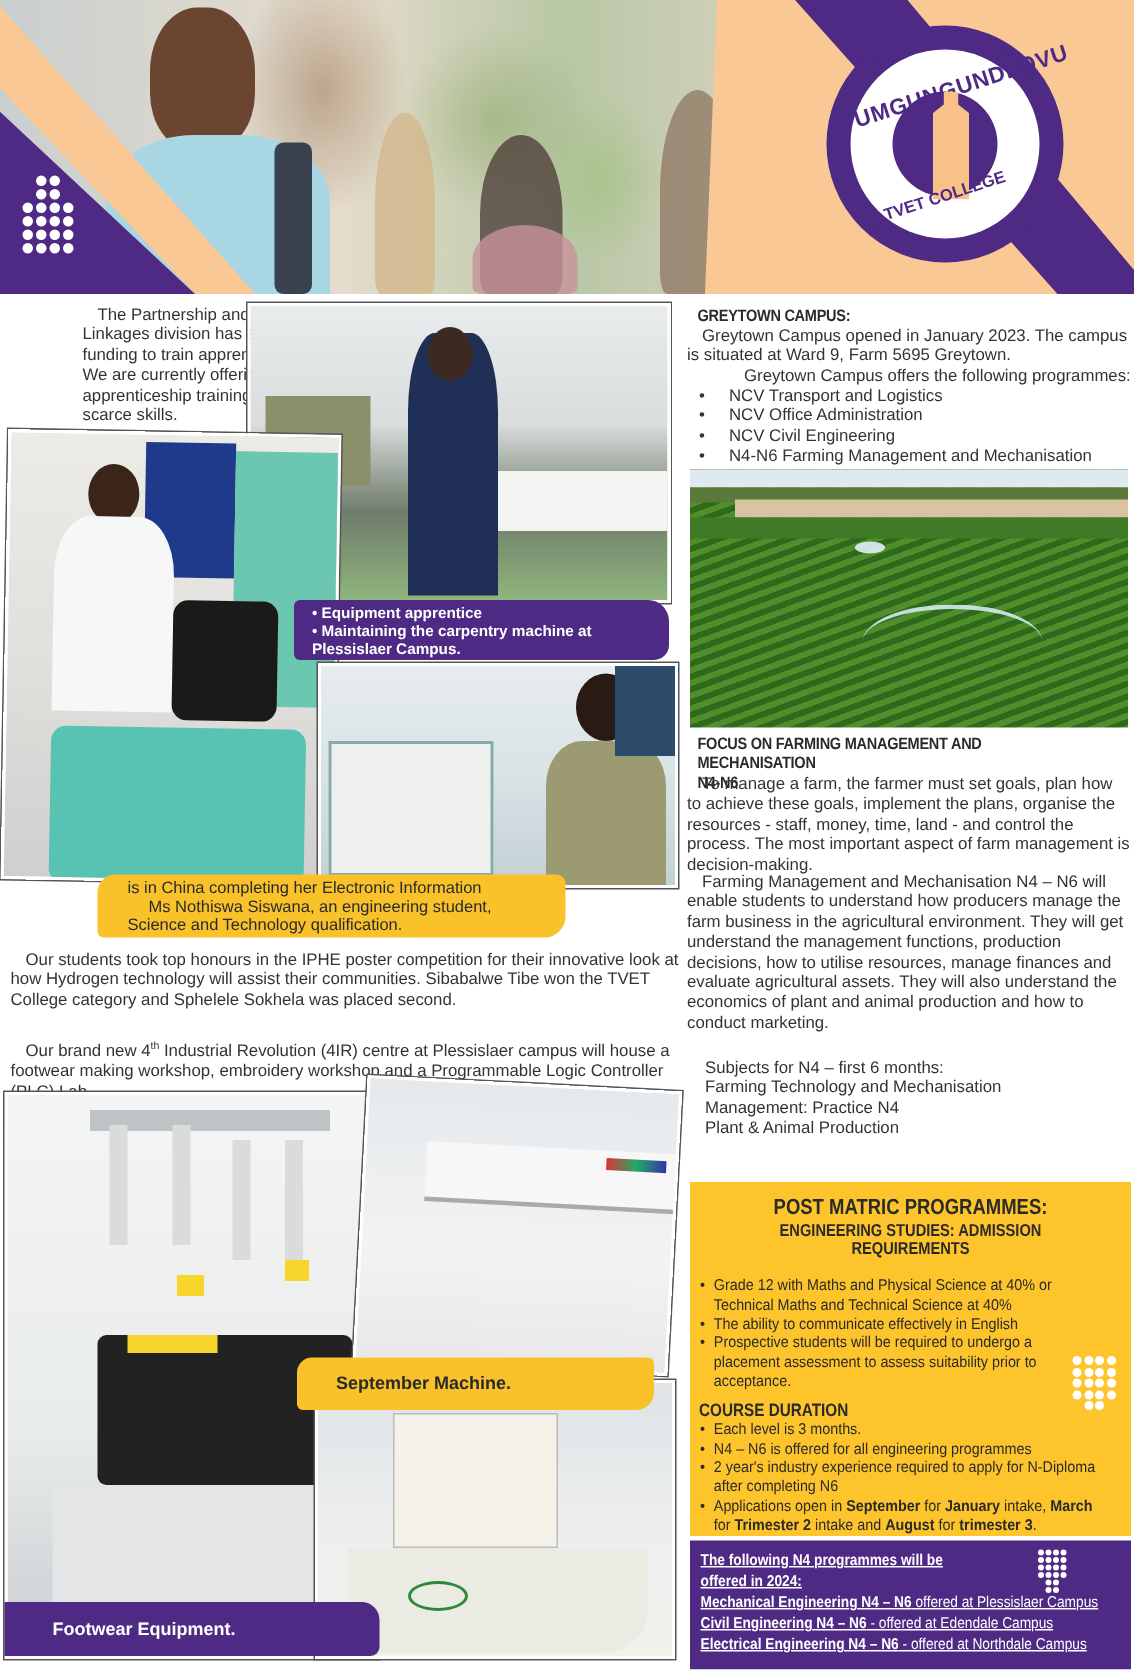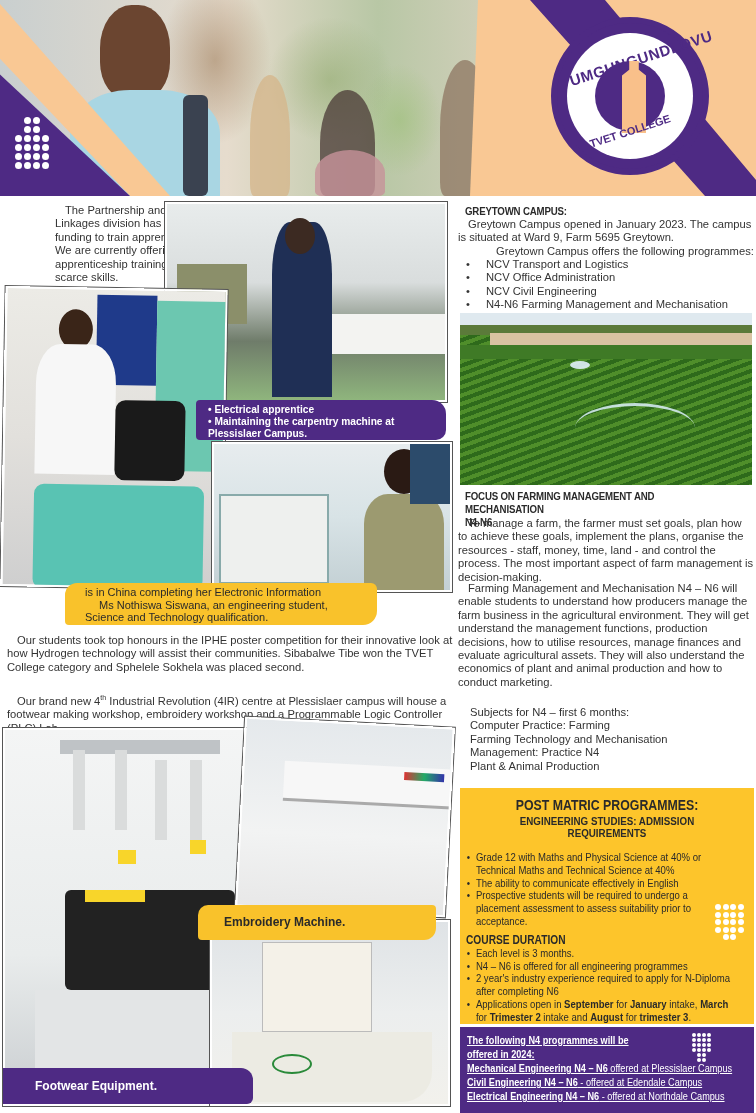--- a/index.html
+++ b/index.html
@@ -144,21 +144,21 @@
 </div>
 
 <div class="photo" style="left:212px;top:442px;width:240px;height:150px;background:linear-gradient(180deg,#e7ecee 0%,#d8e3e6 50%,#c3d0d4 100%);">
   <div style="position:absolute;left:5px;top:50px;width:110px;height:90px;background:#eef0ee;border:2px solid #8aa;"></div>
   <div style="position:absolute;left:170px;top:5px;width:40px;height:45px;background:#2a1a14;border-radius:50%;"></div>
   <div style="position:absolute;left:150px;top:50px;width:80px;height:100px;background:#9c9a70;border-radius:30% 30% 0 0;"></div>
   <div style="position:absolute;left:196px;top:0;width:44px;height:60px;background:#2c4b6b;"></div>
 </div>
 
 <div class="brush" style="left:196px;top:400px;width:250px;height:40px;background:#4e2a84;border-radius:4px 14px 10px 4px;font-size:10.2px;line-height:12px;padding:4px 0 0 12px;">
-  <div>• Electrical apprentice</div>
+  <div>• Equipment apprentice</div>
   <div>• Maintaining the carpentry machine at</div>
   <div>Plessislaer Campus.</div>
 </div>
 
 <div class="brush" style="left:65px;top:583px;width:312px;height:42px;background:#f9c22b;border-radius:12px 6px 14px 4px;color:#2a2a2a;font-weight:normal;font-size:11px;line-height:12.6px;padding:3px 0 0 20px;">
   <div>is in China completing her Electronic Information</div>
   <div style="padding-left:14px;">Ms Nothiswa Siswana, an engineering student,</div>
   <div>Science and Technology qualification.</div>
 </div>
 
@@ -184,21 +184,21 @@
 <div class="photo" style="left:240px;top:722px;width:210px;height:190px;background:linear-gradient(180deg,#e5e9ec 0%,#f2f3f3 60%,#e8e8e8 100%);transform:rotate(3deg);">
   <div style="position:absolute;left:40px;top:40px;width:170px;height:40px;background:#f7f7f7;border-bottom:3px solid #aaa;"></div>
   <div style="position:absolute;left:160px;top:45px;width:40px;height:8px;background:linear-gradient(90deg,#d33,#2a6,#33a);"></div>
 </div>
 <div class="photo" style="left:210px;top:920px;width:240px;height:186px;background:linear-gradient(180deg,#dfe3e6 0%,#eceeee 50%,#f2f1ec 100%);">
   <div style="position:absolute;left:50px;top:20px;width:110px;height:90px;background:#f4f1e8;border:1px solid #bbb;"></div>
   <div style="position:absolute;left:20px;top:110px;width:200px;height:70px;background:#ecebe3;border-radius:0 0 30px 0;"></div>
   <div style="position:absolute;left:60px;top:132px;width:40px;height:20px;border:2px solid #2a8a3a;border-radius:50%;"></div>
 </div>
 
-<div class="brush" style="left:198px;top:905px;width:238px;height:35px;background:#f9c22b;color:#2a2a2a;font-size:12px;line-height:35px;padding-left:26px;border-radius:10px 4px 12px 4px;">Embroidery Machine.</div>
+<div class="brush" style="left:198px;top:905px;width:238px;height:35px;background:#f9c22b;color:#2a2a2a;font-size:12px;line-height:35px;padding-left:26px;border-radius:10px 4px 12px 4px;">September Machine.</div>
 
 <div class="brush" style="left:3px;top:1068px;width:250px;height:36px;background:#4e2a84;font-size:12px;line-height:36px;padding-left:32px;border-radius:0 12px 6px 0;">Footwear Equipment.</div>
 
 <div class="abs head" style="left:465px;top:205px;">GREYTOWN CAMPUS:</div>
 <p class="abs txt indent" style="left:458px;top:218px;width:296px;">Greytown Campus opened in January 2023. The campus is situated at Ward 9, Farm 5695 Greytown.</p>
 <p class="abs txt indent" style="left:486px;top:245px;width:296px;">Greytown Campus offers the following programmes:</p>
 <ul class="abs txt bul" style="left:458px;top:258px;width:296px;">
   <li>NCV Transport and Logistics</li>
   <li>NCV Office Administration</li>
   <li>NCV Civil Engineering</li>
@@ -217,21 +217,20 @@
 
 <div class="abs head" style="left:465px;top:490px;line-height:13px;">
   <div>FOCUS ON FARMING MANAGEMENT AND MECHANISATION</div>
   <div>N4-N6</div>
 </div>
 <p class="abs txt indent" style="left:458px;top:517px;width:296px;">To manage a farm, the farmer must set goals, plan how to achieve these goals, implement the plans, organise the resources - staff, money, time, land - and control the process. The most important aspect of farm management is decision-making.</p>
 <p class="abs txt indent" style="left:458px;top:582px;width:296px;">Farming Management and Mechanisation N4 – N6 will enable students to understand how producers manage the farm business in the agricultural environment. They will get understand the management functions, production decisions, how to utilise resources, manage finances and evaluate agricultural assets. They will also understand the economics of plant and animal production and how to conduct marketing.</p>
 
 <div class="abs txt" style="left:470px;top:706px;width:280px;">
   <div>Subjects for N4 – first 6 months:</div>
-  <div>Computer Practice: Farming</div>
   <div>Farming Technology and Mechanisation</div>
   <div>Management: Practice N4</div>
   <div>Plant &amp; Animal Production</div>
 </div>
 
 <div id="postmatric" class="abs">
   <div class="ybox-title">POST MATRIC PROGRAMMES:</div>
   <div class="ybox-sub">ENGINEERING STUDIES: ADMISSION REQUIREMENTS</div>
   <ul class="ylist" style="margin:13px 0 0 3px;width:270px;">
     <li>Grade 12 with Maths and Physical Science at 40% or Technical Maths and Technical Science at 40%</li>

